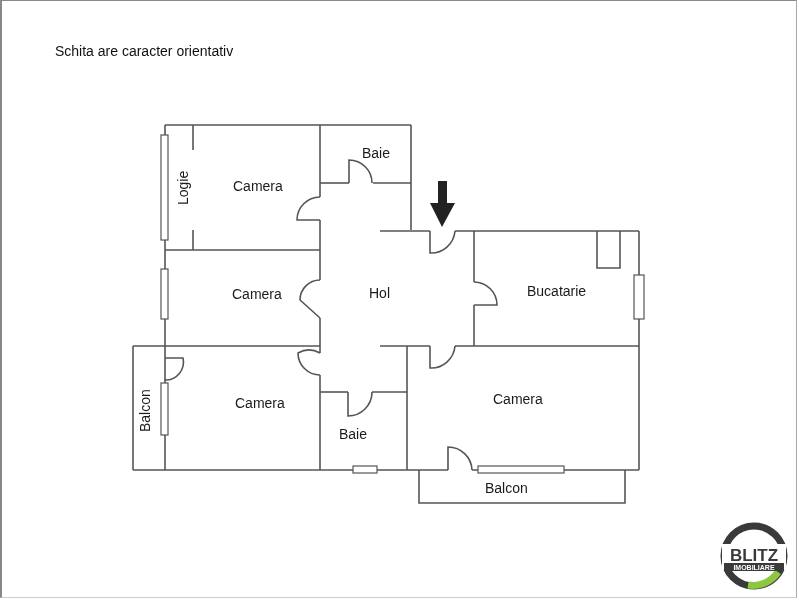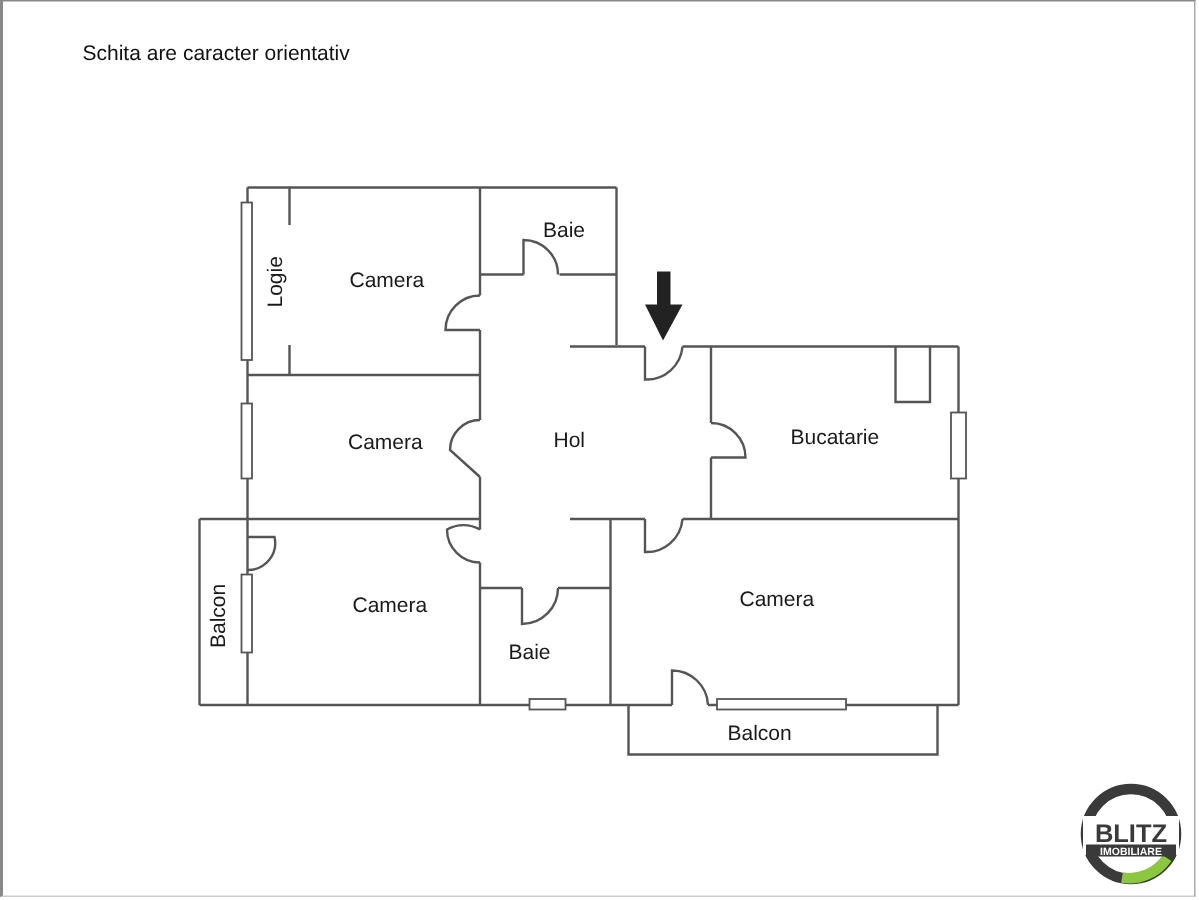--- a/index.html
+++ b/index.html
@@ -1,18 +1,18 @@
 <!DOCTYPE html>
 <html><head>
 <meta charset="utf-8">
 <style>
   html,body{margin:0;padding:0;background:#fff;}
   body{width:799px;height:600px;position:relative;overflow:hidden;font-family:"Liberation Sans",sans-serif;}
   .frame{position:absolute;left:0;top:0;width:797px;height:598px;border-top:1px solid #888;border-left:2px solid #888;border-right:1px solid #aaa;border-bottom:1px solid #ccc;box-sizing:border-box;}
-  .note{position:absolute;left:55px;top:27px;font-size:14px;color:#111;}
+  .note{position:absolute;left:55px;top:43px;font-size:14px;color:#111;}
   svg{position:absolute;left:0;top:0;}
   .w{stroke:#555;stroke-width:1.6;fill:none;}
   .win{stroke:#555;stroke-width:1.2;fill:#fff;}
   .lbl{font-family:"Liberation Sans",sans-serif;font-size:14px;fill:#1a1a1a;}
   .logo{position:absolute;left:718px;top:520px;width:72px;height:72px;}
 </style>
 </head>
 <body>
 
 <div class="frame"></div>

